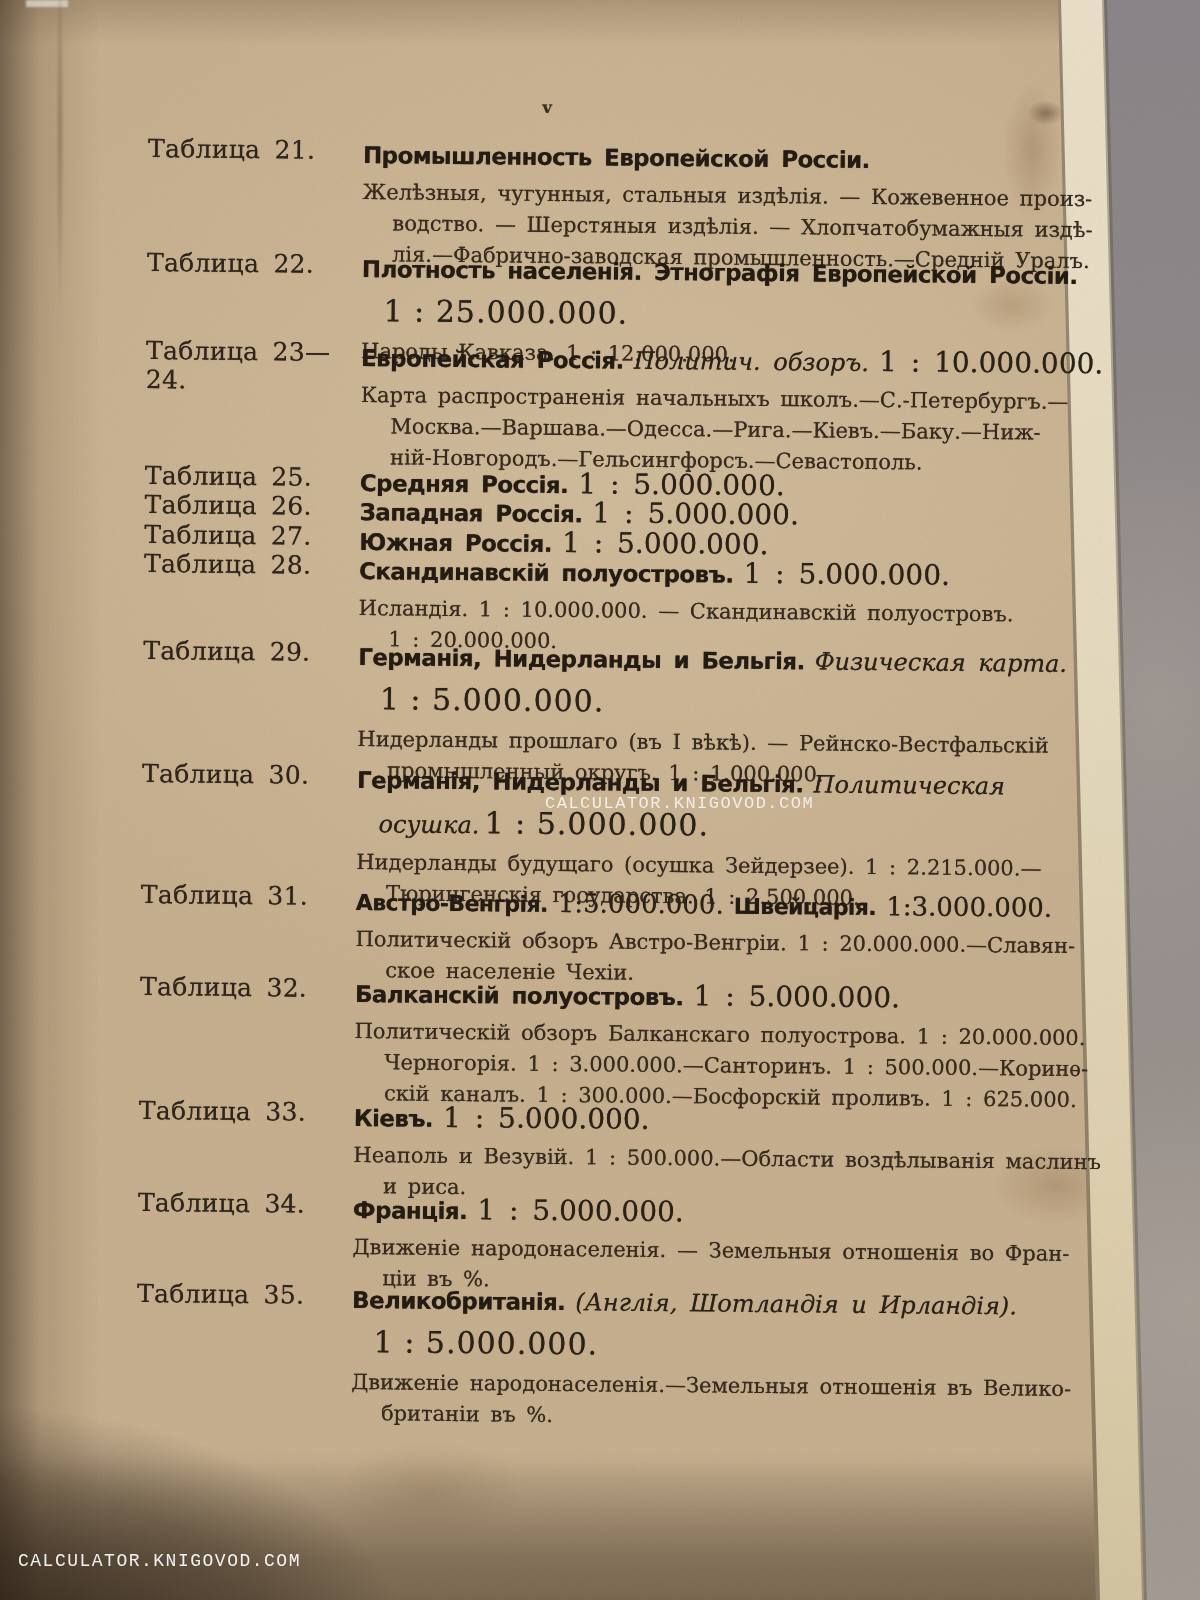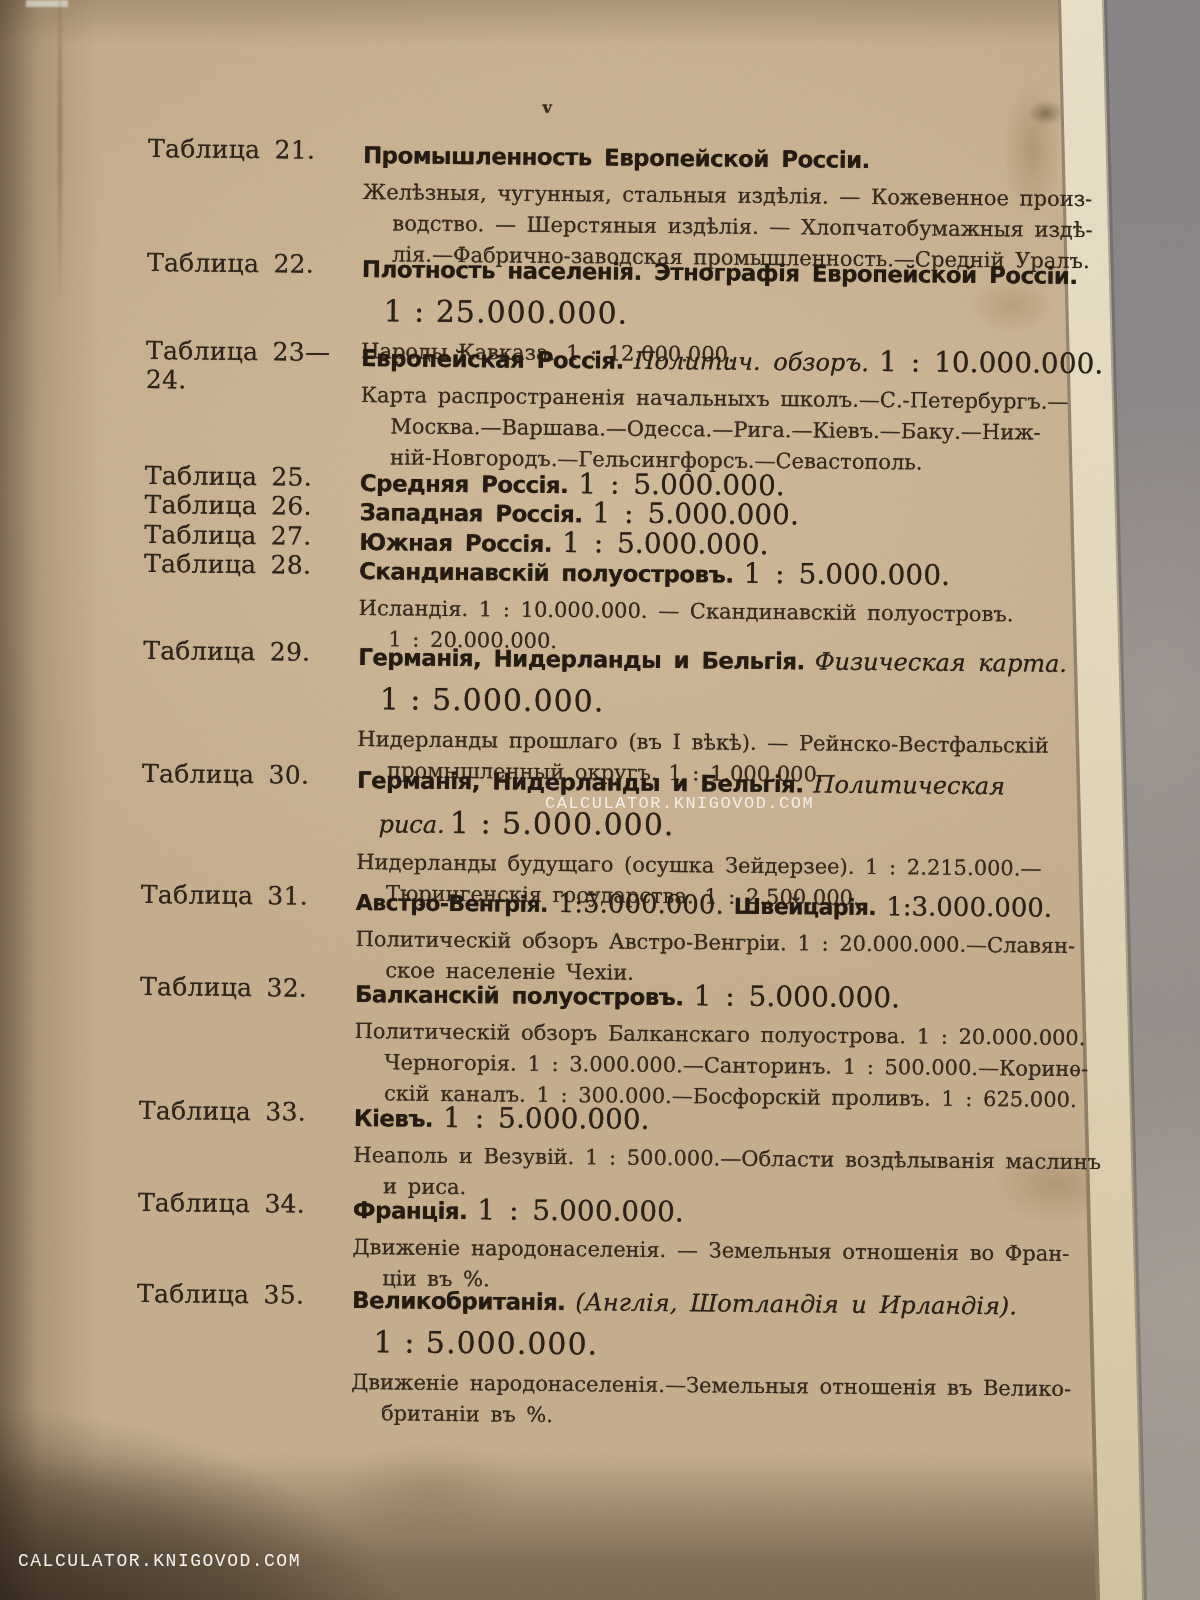--- a/index.html
+++ b/index.html
@@ -164,21 +164,21 @@
         <div class="line l2"><span class="sc2">1 : 5.000.000.</span></div>
         <div class="sub full">Нидерланды прошлаго (въ I вѣкѣ). — Рейнско-Вестфальскій</div>
         <div class="sub ind">промышленный округъ. 1 : 1.000.000.</div>
       </div>
     </div>
 
     <div class="entry" style="top:763px">
       <div class="lbl">Таблица 30.</div>
       <div class="body">
         <div class="line t full"><span class="b">Германія, Нидерланды и Бельгія.</span> <span class="i">Политическая</span></div>
-        <div class="line l2"><span class="i">риса.</span> <span class="sc2">1 : 5.000.000.</span></div>
+        <div class="line l2"><span class="i">осушка.</span> <span class="sc2">1 : 5.000.000.</span></div>
         <div class="sub full">Нидерланды будущаго (осушка Зейдерзее). 1 : 2.215.000.—</div>
         <div class="sub ind">Тюрингенскія государства. 1 : 2.500.000.</div>
       </div>
     </div>
 
     <div class="entry" style="top:884px">
       <div class="lbl">Таблица 31.</div>
       <div class="body">
         <div class="line t tight full"><span class="b">Австро-Венгрія.</span> <span class="r">1:5.000.000.</span> <span class="b">Швейцарія.</span> <span class="r">1:3.000.000.</span></div>
         <div class="sub full">Политическій обзоръ Австро-Венгріи. 1 : 20.000.000.—Славян-</div>

